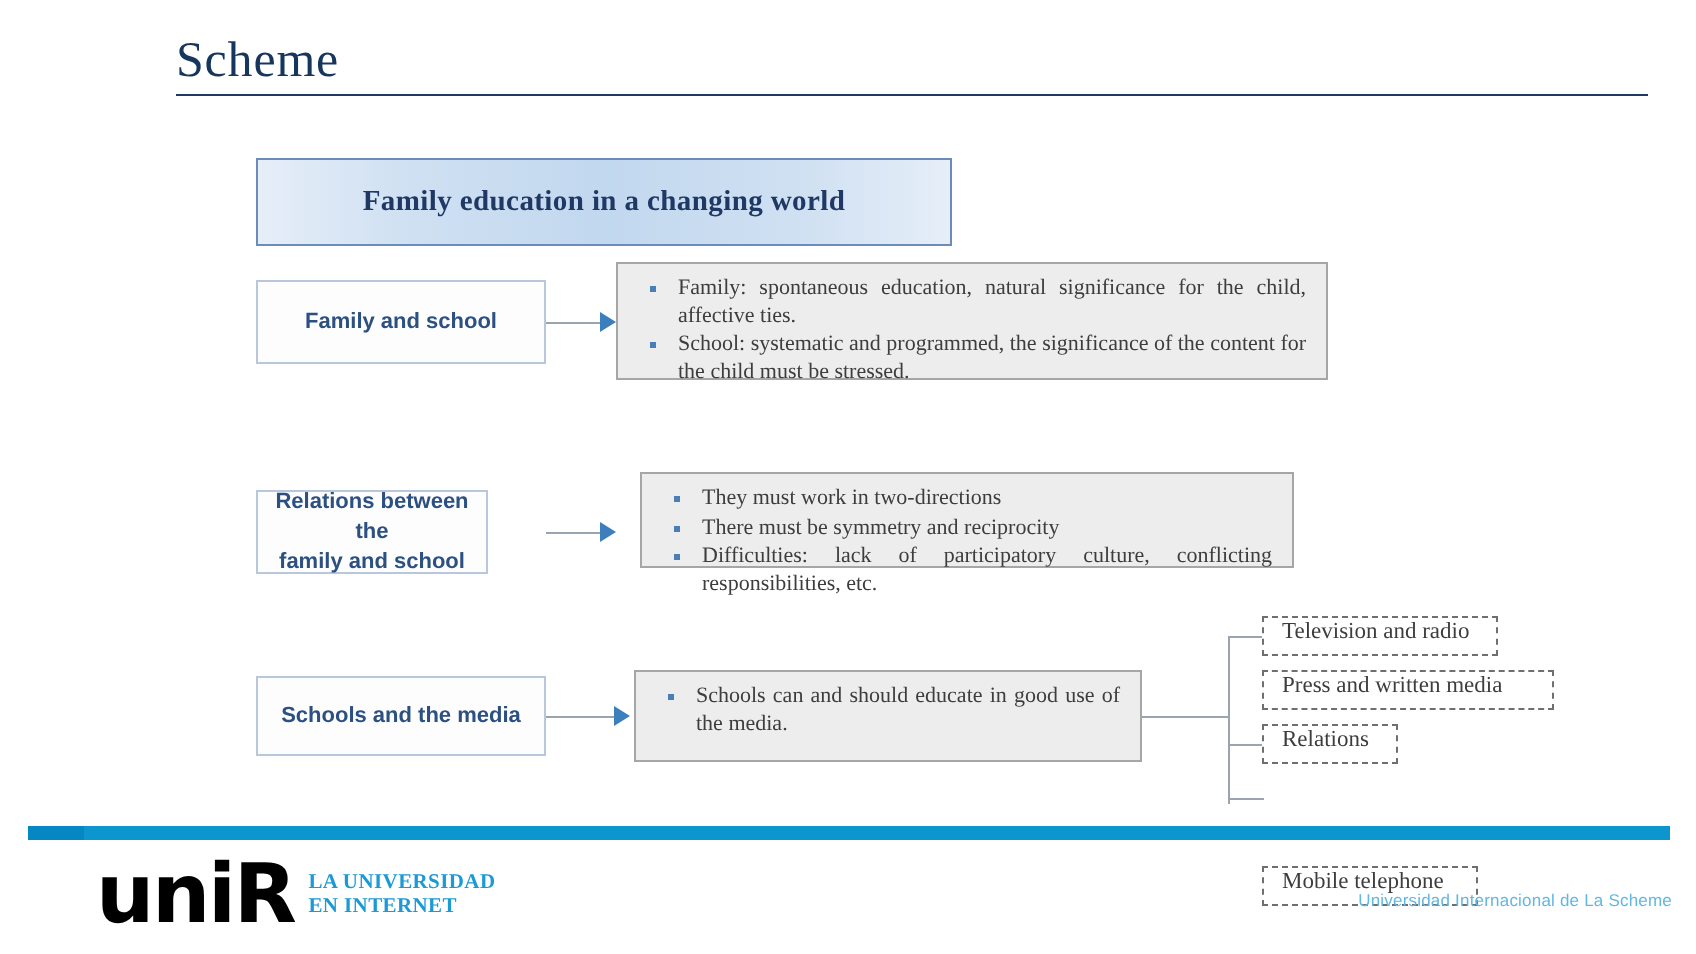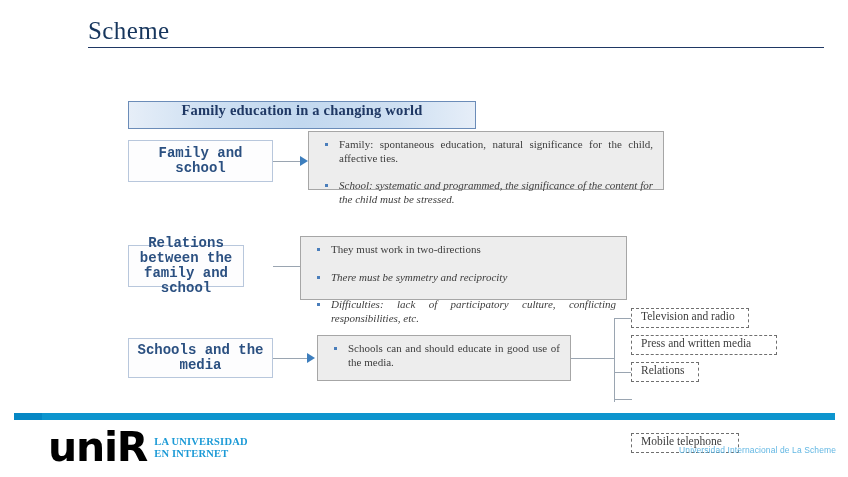--- a/index.html
+++ b/index.html
@@ -43,28 +43,28 @@
     height: 0;
     border-top: 1.4px solid #1f3864;
   }
 
   
   #banner {
     position: absolute;
     left: 128px;
     top: 79px;
     width: 348px;
-    height: 28px;
+    height: 44px;
     box-sizing: border-box;
     border: 1px solid #6b8cb8;
     background: linear-gradient(to right,
                 #e6eef8 0%, #cfe0f2 22%, #c2d8ef 50%, #cfe0f2 78%, #e6eef8 100%);
     display: flex;
+    align-items: center;
     justify-content: center;
-    margin-top: 22px;
   }
   #banner-label {
     font-family: "Liberation Serif", serif;
     font-size: 14.5px;
     font-weight: bold;
     color: #1f3864;
     letter-spacing: 0.2px;
   }
 
   
@@ -72,22 +72,22 @@
     position: absolute;
     box-sizing: border-box;
     border: 1px solid #b8c7dc;
     background: #fdfdfe;
     display: flex;
     align-items: center;
     justify-content: center;
     text-align: center;
   }
   .label-box .label-text {
-    font-family: Liberation Mono, monospace;
-    font-size: 14px;
+    font-family: Liberation Sans, sans-serif;
+    font-size: 11px;
     font-weight: bold;
     color: #2b5081;
     line-height: 15px;
     padding: 0 6px;
   }
 
   .content-box {
     position: absolute;
     box-sizing: border-box;
     border: 1px solid #a6a6a6;
@@ -102,21 +102,21 @@
   .content-box li {
     position: relative;
     font-family: "Liberation Serif", serif;
     font-size: 11px;
     color: #3d3d3d;
     line-height: 13.5px;
     padding-left: 22px;
     margin: 0 0 0 0;
     text-align: justify;
   }
-  .content-box li + li { margin-top: 14px; font-style: italic; }
+  .content-box li + li { margin-top: 1px; }
   .content-box li::before {
     content: "";
     position: absolute;
     left: 8px;
     top: 5px;
     width: 3px;
     height: 3px;
     background: #4a7ebb;
   }
 
@@ -246,21 +246,21 @@
   <div class="label-box" style="left:128px; top:245px; width:116px; height:42px;">
     <span class="label-text">
       <span>Relations between the</span><br>
       <span>family and school</span>
     </span>
   </div>
 
   <div class="connector" style="left:273px; top:266px; width:33px;"></div>
   <div class="arrowhead" style="left:300px; top:261px;"></div>
 
-  <div class="content-box" style="left:300px; top:236px; width:327px; height:64px;">
+  <div class="content-box" style="left:320px; top:236px; width:327px; height:48px;">
     <ul>
       <li>They must work in two-directions</li>
       <li>There must be symmetry and reciprocity</li>
       <li>Difficulties: lack of participatory culture, conflicting responsibilities, etc.</li>
     </ul>
   </div>
 
   <div class="label-box" style="left:128px; top:338px; width:145px; height:40px;">
     <span class="label-text">Schools and the media</span>
   </div>

